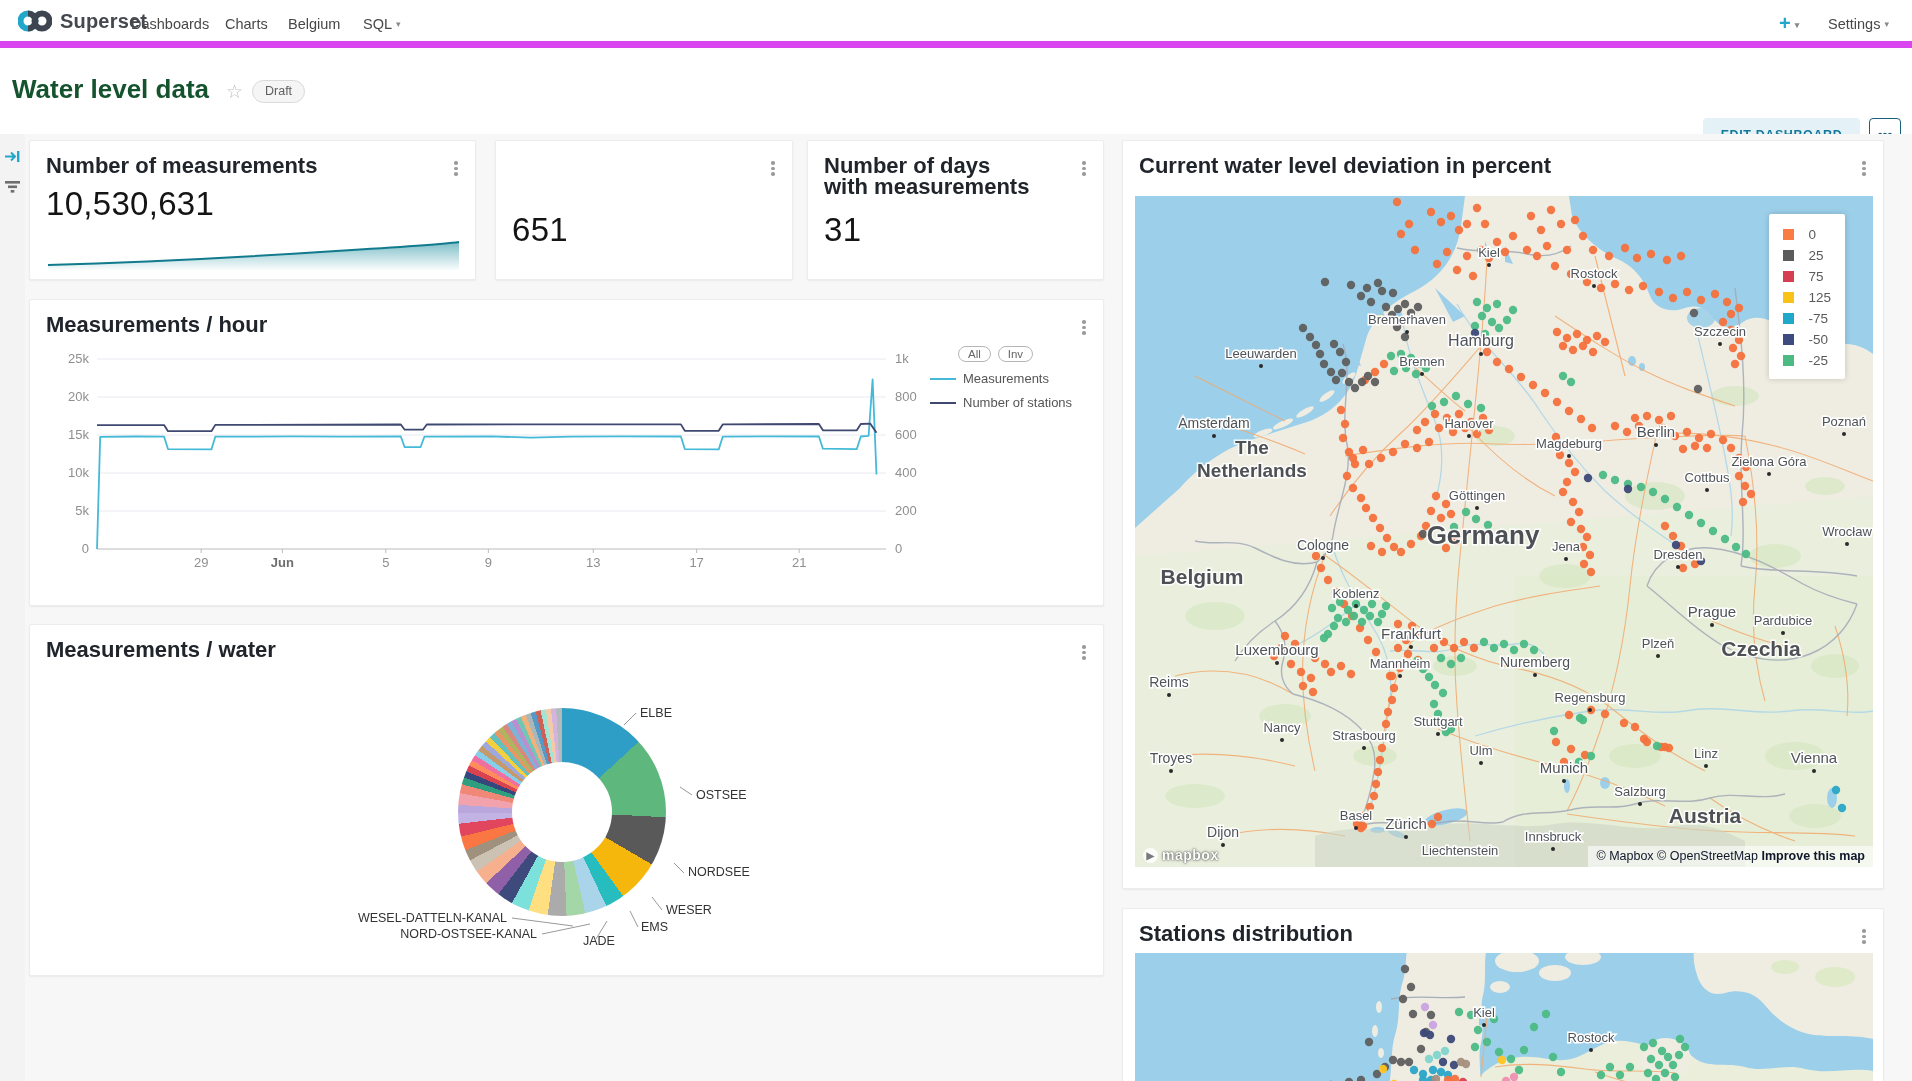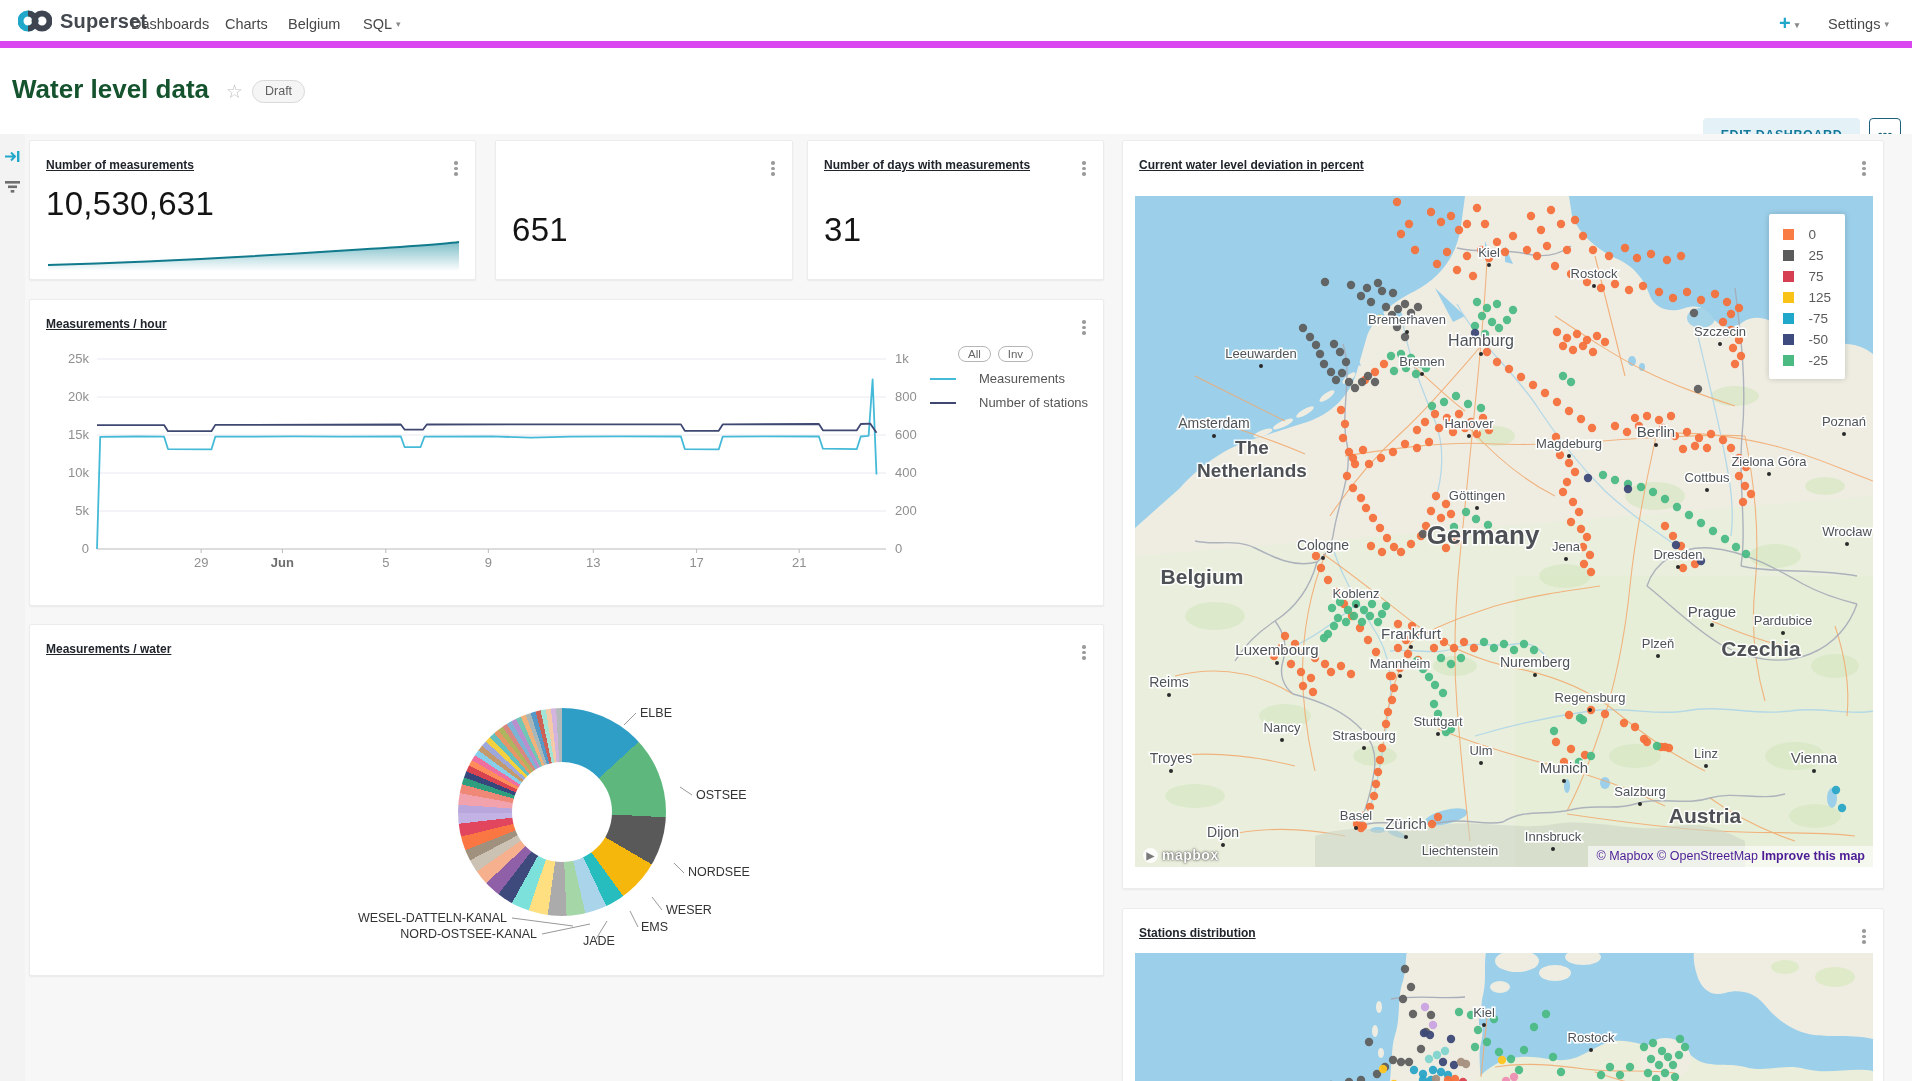--- a/index.html
+++ b/index.html
@@ -24,41 +24,41 @@
     font-weight:700; font-size:12.5px; letter-spacing:.6px; border:none; border-radius:4px; cursor:pointer; }
   .more-btn { position:absolute; left:1869px; top:70px; width:32px; height:34px; background:#fff;
     border:1px solid #1A6179; border-radius:4px; color:#1A6179; font-weight:700; font-size:14px; cursor:pointer; line-height:26px; }
   
   .dash { position:absolute; left:0; top:134px; width:1912px; height:947px; background:#F7F7F7; }
   .rail { position:absolute; left:0; top:0; width:25px; height:947px; background:#F3F3F3; }
   .rail-expand { position:absolute; left:4px; top:14px; width:17px; height:17px; cursor:pointer; }
   .rail-filter { position:absolute; left:4px; top:44px; width:17px; height:17px; cursor:pointer; }
   .card { position:absolute; background:#fff; border:1px solid #ECECEC; border-radius:2px;
     box-shadow:0 1px 2px rgba(0,0,0,.06); }
-  .card-title { position:absolute; left:16px; top:14px; font-size:12px; font-weight:700; color:#20252C; line-height:21px;text-decoration:underline; }
+  .card-title { position:absolute; left:16px; top:14px; font-size:22px; font-weight:700; color:#20252C; line-height:21px; }
   .kebab { position:absolute; right:12px; top:18px; width:14px; height:18px; cursor:pointer; }
   .kebab i { display:block; width:3.5px; height:3.5px; border-radius:50%; background:#9B9B9B; margin:2px auto; }
   .bignum { position:absolute; left:16px; top:44px; font-size:33px; color:#141414; letter-spacing:.3px; }
   .bignum2 { top:70px; }
   
   .axis-label { font-size:13px; fill:#8F8F8F; }
   .legend-box { position:absolute; left:900px; top:46px; width:172px; }
   .pillrow { display:flex; gap:7px; justify-content:flex-start; margin-left:28px; }
   .pill { border:1px solid #B5B5B5; border-radius:10px; font-size:11.5px; color:#666; padding:1px 9px; cursor:pointer; background:#fff; }
-  .leg-item { display:flex; align-items:center; gap:23px; margin-top:9px; cursor:pointer; }
+  .leg-item { display:flex; align-items:center; gap:7px; margin-top:9px; cursor:pointer; }
   .leg-line { width:26px; height:0; border-top:2px solid #000; }
   .leg-text { font-size:13px; color:#555; }
   
   .mapwrap { position:absolute; overflow:hidden; }
   .map-legend { position:absolute; background:#fff; border-radius:2px; box-shadow:0 0 6px rgba(0,0,0,.18); padding:10px 14px 8px 14px; }
   .map-legend-row { display:flex; align-items:center; gap:14px; height:21px; cursor:pointer; }
   .map-legend-swatch { width:11px; height:11px; }
   .map-legend-val { font-size:13.5px; color:#5A5A5A; }
   .attrib { position:absolute; right:0; bottom:0; height:21px; line-height:21px; padding:0 8px;
-    background:rgba(255,255,255,.6); font-size:12.5px; color:#4c1d95; }
+    background:rgba(255,255,255,.6); font-size:12.5px; color:#0f172a; }
   .attrib b { cursor:pointer; }
   .mblogo { position:absolute; left:8px; bottom:4px; font-size:14px; font-weight:700; color:#fff; letter-spacing:.5px;
     text-shadow:0 0 3px rgba(60,60,60,.9), 0 0 1px rgba(60,60,60,.9); display:flex; align-items:center; gap:4px; }
   .mblogo .i-circ { width:15px; height:15px; border-radius:50%; background:rgba(255,255,255,.85);
     color:#7A7A7A; text-shadow:none; font-size:10px; line-height:15px; text-align:center; font-weight:700; }
   
   .donut { position:absolute; border-radius:50%; }
   .donut-hole { position:absolute; background:#fff; border-radius:50%; }
   .city { font-size:13px; fill:#4E5358; paint-order:stroke; stroke:#ffffff; stroke-width:3px; font-weight:400; }
   .country { fill:#4D5156; font-weight:700; paint-order:stroke; stroke:rgba(255,255,255,.85); stroke-width:3px; }

